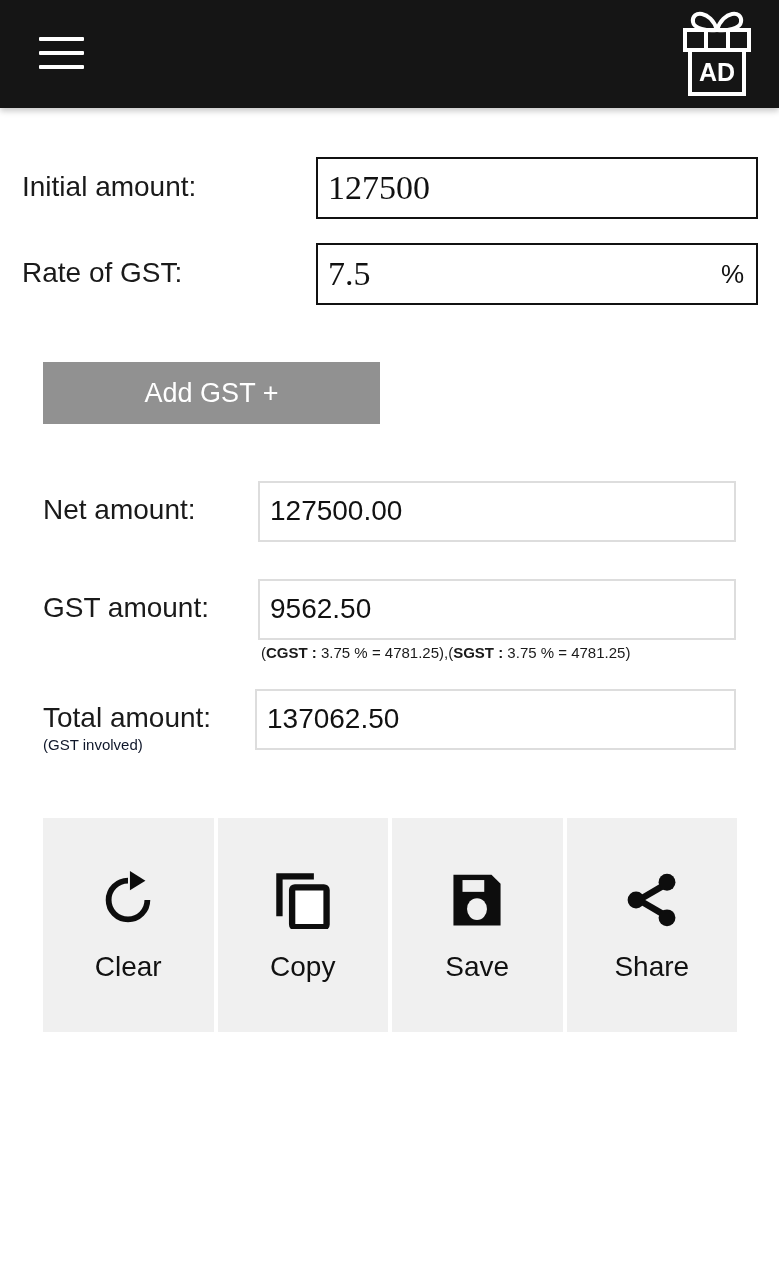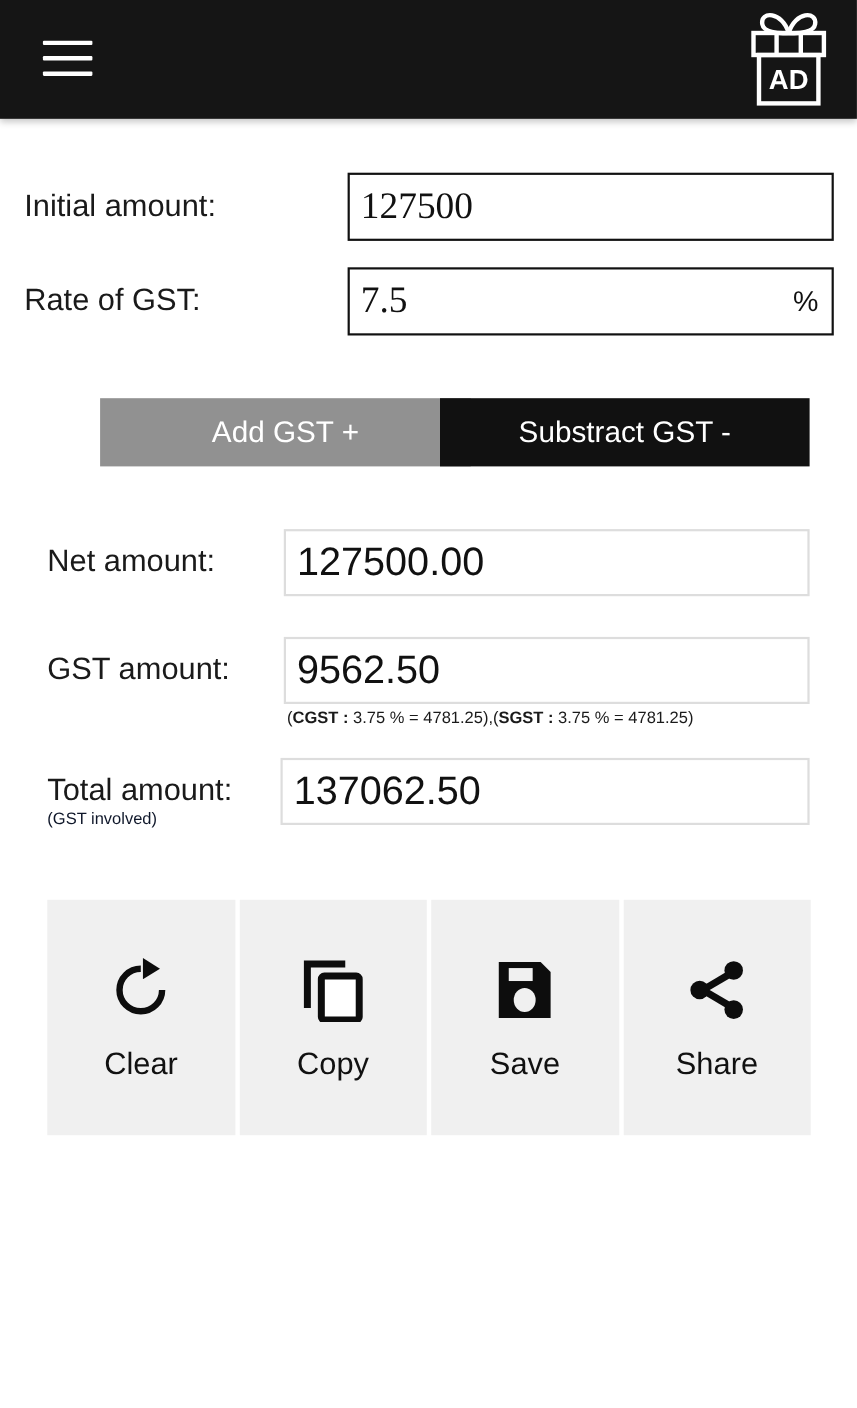--- a/index.html
+++ b/index.html
@@ -137,21 +137,20 @@
     justify-content: center;
     font-size: 27px;
     color: #ffffff;
     cursor: pointer;
     user-select: none;
   }
   .mode-btn.add {
     left: 43px;
     width: 337px;
     background: #919191;
-    margin-left: 48px;
   }
   .mode-btn.sub {
     left: 400px;
     width: 336px;
     background: #111111;
   }
 
   
   .result-row {
     position: absolute;
@@ -189,21 +188,21 @@
     background: #ffffff;
   }
   .result-row.net   .result-box { left: 258px; width: 478px; }
   .result-row.gst   .result-box { left: 258px; width: 478px; }
   .result-row.total .result-box { left: 255px; width: 481px; }
 
   .result-value {
     position: absolute;
     left: 10px;
     top: 6px;
-    font-size: 36px;
+    font-size: 28px;
     line-height: 44px;
     color: #111111;
     white-space: nowrap;
   }
 
   .gst-split {
     position: absolute;
     left: 261px;
     top: 64px;
     font-size: 15px;
@@ -287,21 +286,20 @@
   <div class="input-row r2">
     <div class="input-label">Rate of GST:</div>
     <div class="input-box">
       <div class="input-value">7.5</div>
       <div class="pct-sign">%</div>
     </div>
   </div>
 
   <div class="mode-row">
     <div class="mode-btn add">Add GST +</div>
-    <div class="mode-btn sub">Substract GST -</div>
   </div>
 
   <div class="result-row net">
     <div class="result-label">Net amount:</div>
     <div class="result-box">
       <div class="result-value">127500.00</div>
     </div>
   </div>
 
   <div class="result-row gst">

